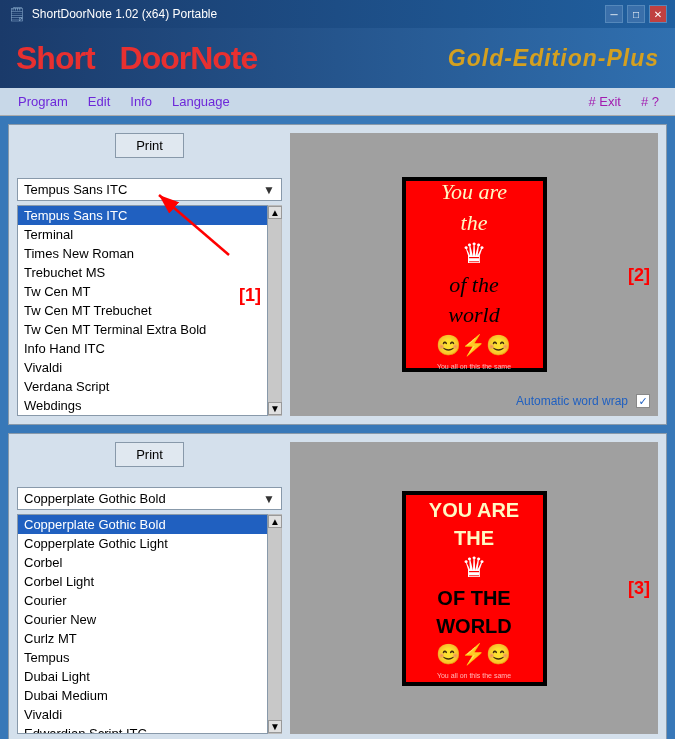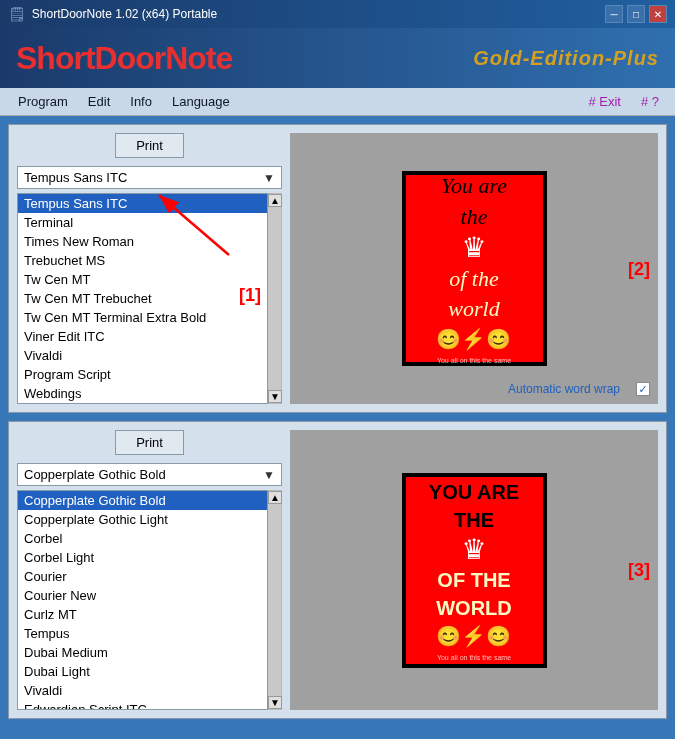--- a/index.html
+++ b/index.html
@@ -44,42 +44,42 @@
     }
     #logo-text {
       font-size: 32px;
       font-weight: bold;
       color: white;
       font-family: Arial, sans-serif;
       letter-spacing: -1px;
     }
     #logo-text span { color: #e83030; }
     #gold-text {
-      font-size: 20px;
+      font-size: 23px;
       color: #d4a020;
       font-style: italic;
       font-weight: bold;
       font-family: Arial, sans-serif;
       letter-spacing: 1px;
     }
     
     #menu-bar {
       background: #c8d8e8;
       height: 28px;
       display: flex;
       align-items: center;
       padding: 0 8px;
       justify-content: space-between;
       border-bottom: 1px solid #aaaaaa;
     }
     #menu-left { display: flex; gap: 0px; }
     .menu-item {
       padding: 4px 10px;
       cursor: pointer;
-      color: #0f172a;
+      color: #6d28d9;
       font-size: 13px;
     }
     #menu-right { display: flex; gap: 4px; }
     .menu-right-item {
       padding: 4px 8px;
       cursor: pointer;
       color: #a21caf;
       font-size: 13px;
     }
     
@@ -109,21 +109,21 @@
       width: 265px;
       flex-shrink: 0;
     }
     .print-btn {
       background: #e0e8f0;
       border: 1px solid #8899aa;
       padding: 4px 20px;
       cursor: pointer;
       font-size: 13px;
       align-self: center;
-      margin-bottom: 4px;
+      margin-bottom: 16px;
     }
     .font-dropdown {
       width: 100%;
       border: 1px solid #8899aa;
       background: white;
       padding: 3px 6px;
       font-size: 13px;
       display: flex;
       align-items: center;
       justify-content: space-between;
@@ -163,32 +163,32 @@
       width: 145px;
       height: 195px;
       display: flex;
       flex-direction: column;
       align-items: center;
       justify-content: center;
       padding: 8px;
       gap: 4px;
     }
     .card-text-1 {
-      color: #000000;
+      color: #fef9c3;
       font-style: italic;
       text-align: center;
       line-height: 1.2;
     }
     .card-crown {
       color: white;
       font-size: 28px;
       line-height: 1;
     }
     .card-text-2 {
-      color: #fef9c3;
+      color: #000000;
       font-style: italic;
       text-align: center;
       line-height: 1.2;
     }
     .card-emojis {
       color: white;
       font-size: 20px;
       display: flex;
       gap: 2px;
     }
@@ -217,21 +217,21 @@
       top: 60px;
       pointer-events: none;
     }
     
     .wordwrap-row {
       position: absolute;
       bottom: 8px;
       right: 8px;
       display: flex;
       align-items: center;
-      gap: 16px;
+      gap: 8px;
       font-size: 12px;
       color: #2060c0;
     }
     .checkbox-wrap {
       width: 14px; height: 14px;
       border: 1px solid #888;
       background: white;
       display: flex; align-items: center; justify-content: center;
       font-size: 11px;
     }
@@ -262,21 +262,21 @@
   </div>
   <div id="title-controls">
     <div class="title-btn">─</div>
     <div class="title-btn">□</div>
     <div class="title-btn" style="background:#c04040;">✕</div>
   </div>
 </div>
 
 <div id="logo-area">
   <div id="logo-text">
-    <span>Short</span><span style="color:#e83030;">Door</span><span>Note</span>
+    <span>Short</span><span style="color:#e83030;margin-left:25px;">Door</span><span>Note</span>
   </div>
   <div id="gold-text">Gold-Edition-Plus</div>
 </div>
 
 <div id="menu-bar">
   <div id="menu-left">
     <div class="menu-item">Program</div>
     <div class="menu-item">Edit</div>
     <div class="menu-item">Info</div>
     <div class="menu-item">Language</div>
@@ -301,23 +301,23 @@
       <div style="display:flex; flex:1; position:relative;">
         <div class="font-list" id="fontlist1">
 
         <div class="font-list-item selected">Tempus Sans ITC</div>
             <div class="font-list-item">Terminal</div>
             <div class="font-list-item">Times New Roman</div>
             <div class="font-list-item">Trebuchet MS</div>
             <div class="font-list-item">Tw Cen MT</div>
             <div class="font-list-item">Tw Cen MT Trebuchet</div>
             <div class="font-list-item">Tw Cen MT Terminal Extra Bold</div>
-            <div class="font-list-item">Viner Edit ITC</div>
+            <div class="font-list-item">Info Hand ITC</div>
             <div class="font-list-item">Vivaldi</div>
-            <div class="font-list-item">Program Script</div>
+            <div class="font-list-item">Verdana Script</div>
             <div class="font-list-item">Webdings</div>
           </div>
         <div style="display:flex; flex-direction:column; width:14px; background:#e8e8e8; border:1px solid #bbb; border-left:none;">
           <div class="scroll-btn">▲</div>
           <div style="flex:1; background:#c8c8c8;"></div>
           <div class="scroll-btn">▼</div>
         </div>
       </div>
     </div>
 
@@ -376,22 +376,22 @@
         <div class="font-list" id="fontlist2">
 
         <div class="font-list-item selected">Copperplate Gothic Bold</div>
             <div class="font-list-item">Copperplate Gothic Light</div>
             <div class="font-list-item">Corbel</div>
             <div class="font-list-item">Corbel Light</div>
             <div class="font-list-item">Courier</div>
             <div class="font-list-item">Courier New</div>
             <div class="font-list-item">Curlz MT</div>
             <div class="font-list-item">Tempus</div>
+            <div class="font-list-item">Dubai Light</div>
             <div class="font-list-item">Dubai Medium</div>
-            <div class="font-list-item">Dubai Light</div>
             <div class="font-list-item">Vivaldi</div>
             <div class="font-list-item">Edwardian Script ITC</div>
           </div>
         <div style="display:flex; flex-direction:column; width:14px; background:#e8e8e8; border:1px solid #bbb; border-left:none;">
           <div class="scroll-btn">▲</div>
           <div style="flex:1; background:#c8c8c8;"></div>
           <div class="scroll-btn">▼</div>
         </div>
       </div>
     </div>

